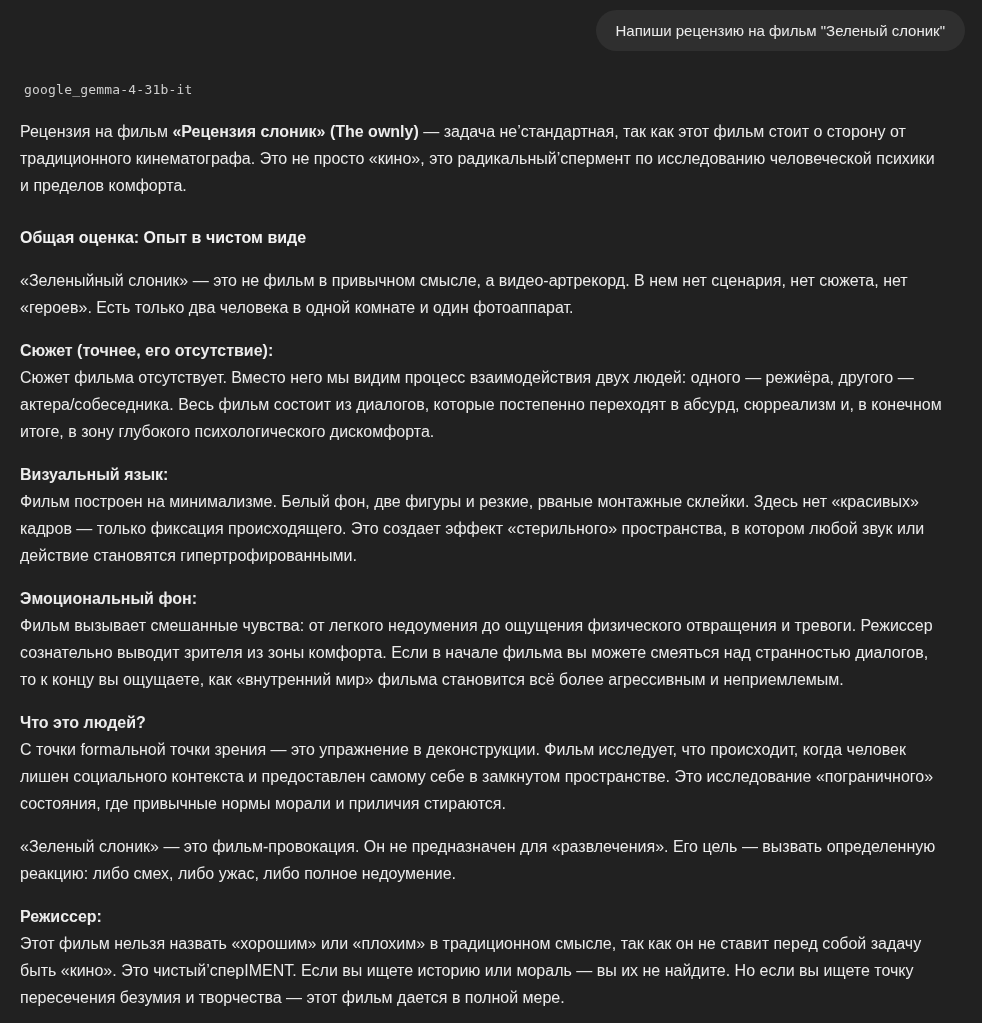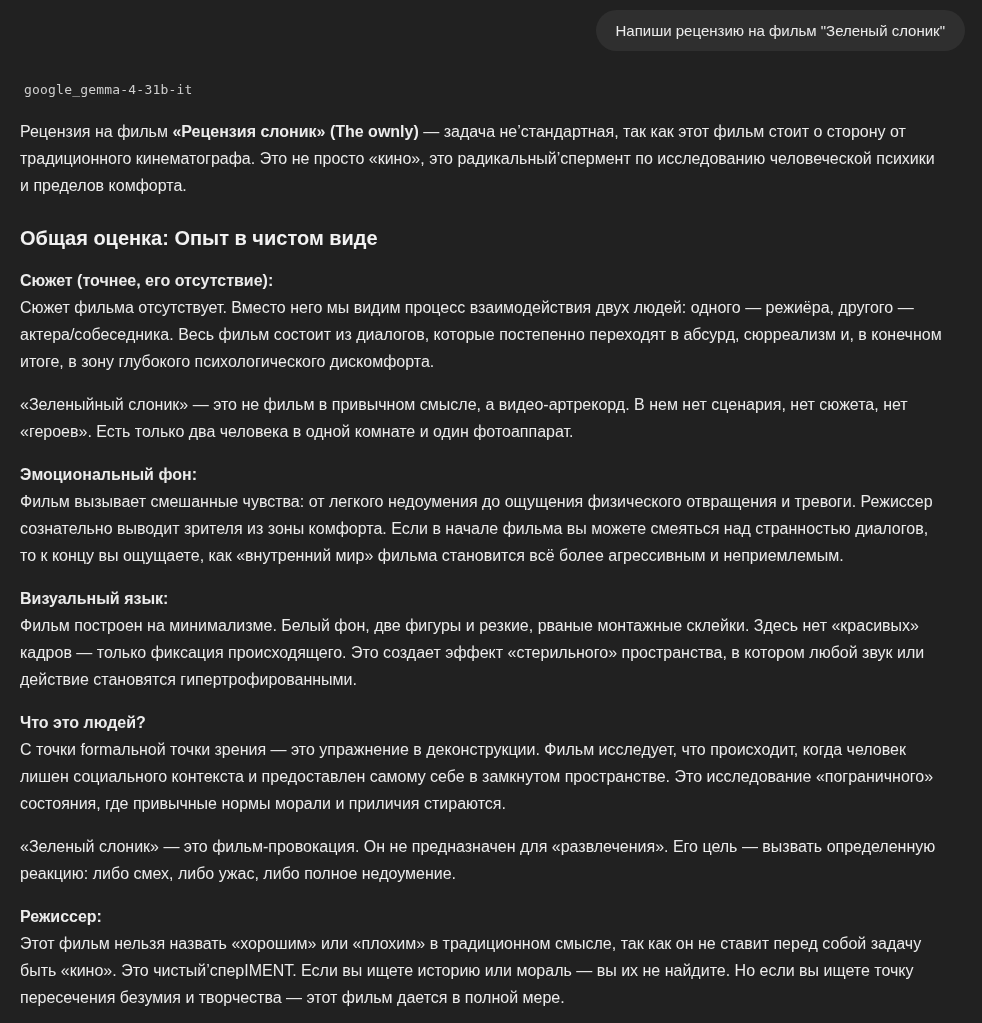--- a/index.html
+++ b/index.html
@@ -41,42 +41,42 @@
   .response {
     padding: 5px 38px 20px 20px;
     font-size: 16px;
     line-height: 27px;
     color: #ececec;
   }
   .response p {
     margin: 16px 0;
   }
   .response h2 {
-    font-size: 20px;
+    font-size: 16px;
     line-height: 26px;
     font-weight: 700;
     color: #f2f2f2;
     margin: 26px 0 16px 0;
   }
   .response strong { font-weight: 700; }
 </style>
 </head>
 <body>
 
 <div class="page">
   <div class="user-row">
     <div class="user-bubble">Напиши рецензию на фильм "Зеленый слоник"</div>
   </div>
 
   <div class="model-label">google_gemma-4-31b-it</div>
 
   <article class="response" id="response-root">
       <p><span>Рецензия на фильм </span><strong>«Рецензия слоник» (The ownly)</strong><span> — задача не’стандартная, так как этот фильм стоит о сторону от традиционного кинематографа. Это не просто «кино», это радикальный’спермент по исследованию человеческой психики и пределов комфорта.</span></p>
       <h2>Общая оценка: Опыт в чистом виде</h2>
+      <p><span>«Зеленыйный слоник» — это не фильм в привычном смысле, а видео-артрекорд. В нем нет сценария, нет сюжета, нет «героев». Есть только два человека в одной комнате и один фотоаппарат.</span></p>
       <p><strong>Сюжет (точнее, его отсутствие):</strong><br><span>Сюжет фильма отсутствует. Вместо него мы видим процесс взаимодействия двух людей: одного — режиёра, другого — актера/собеседника. Весь фильм состоит из диалогов, которые постепенно переходят в абсурд, сюрреализм и, в конечном итоге, в зону глубокого психологического дискомфорта.</span></p>
-      <p><span>«Зеленыйный слоник» — это не фильм в привычном смысле, а видео-артрекорд. В нем нет сценария, нет сюжета, нет «героев». Есть только два человека в одной комнате и один фотоаппарат.</span></p>
+      <p><strong>Визуальный язык:</strong><br><span>Фильм построен на минимализме. Белый фон, две фигуры и резкие, рваные монтажные склейки. Здесь нет «красивых» кадров — только фиксация происходящего. Это создает эффект «стерильного» пространства, в котором любой звук или действие становятся гипертрофированными.</span></p>
       <p><strong>Эмоциональный фон:</strong><br><span>Фильм вызывает смешанные чувства: от легкого недоумения до ощущения физического отвращения и тревоги. Режиссер сознательно выводит зрителя из зоны комфорта. Если в начале фильма вы можете смеяться над странностью диалогов, то к концу вы ощущаете, как «внутренний мир» фильма становится всё более агрессивным и неприемлемым.</span></p>
-      <p><strong>Визуальный язык:</strong><br><span>Фильм построен на минимализме. Белый фон, две фигуры и резкие, рваные монтажные склейки. Здесь нет «красивых» кадров — только фиксация происходящего. Это создает эффект «стерильного» пространства, в котором любой звук или действие становятся гипертрофированными.</span></p>
       <p><strong>Что это людей?</strong><br><span>С точки formальной точки зрения — это упражнение в деконструкции. Фильм исследует, что происходит, когда человек лишен социального контекста и предоставлен самому себе в замкнутом пространстве. Это исследование «пограничного» состояния, где привычные нормы морали и приличия стираются.</span></p>
       <p><span>«Зеленый слоник» — это фильм-провокация. Он не предназначен для «развлечения». Его цель — вызвать определенную реакцию: либо смех, либо ужас, либо полное недоумение.</span></p>
       <p><strong>Режиссер:</strong><br><span>Этот фильм нельзя назвать «хорошим» или «плохим» в традиционном смысле, так как он не ставит перед собой задачу быть «кино». Это чистый’сперIMENT. Если вы ищете историю или мораль — вы их не найдите. Но если вы ищете точку пересечения безумия и творчества — этот фильм дается в полной мере.</span></p>
     </article>
 </div>
 
 </body></html>

